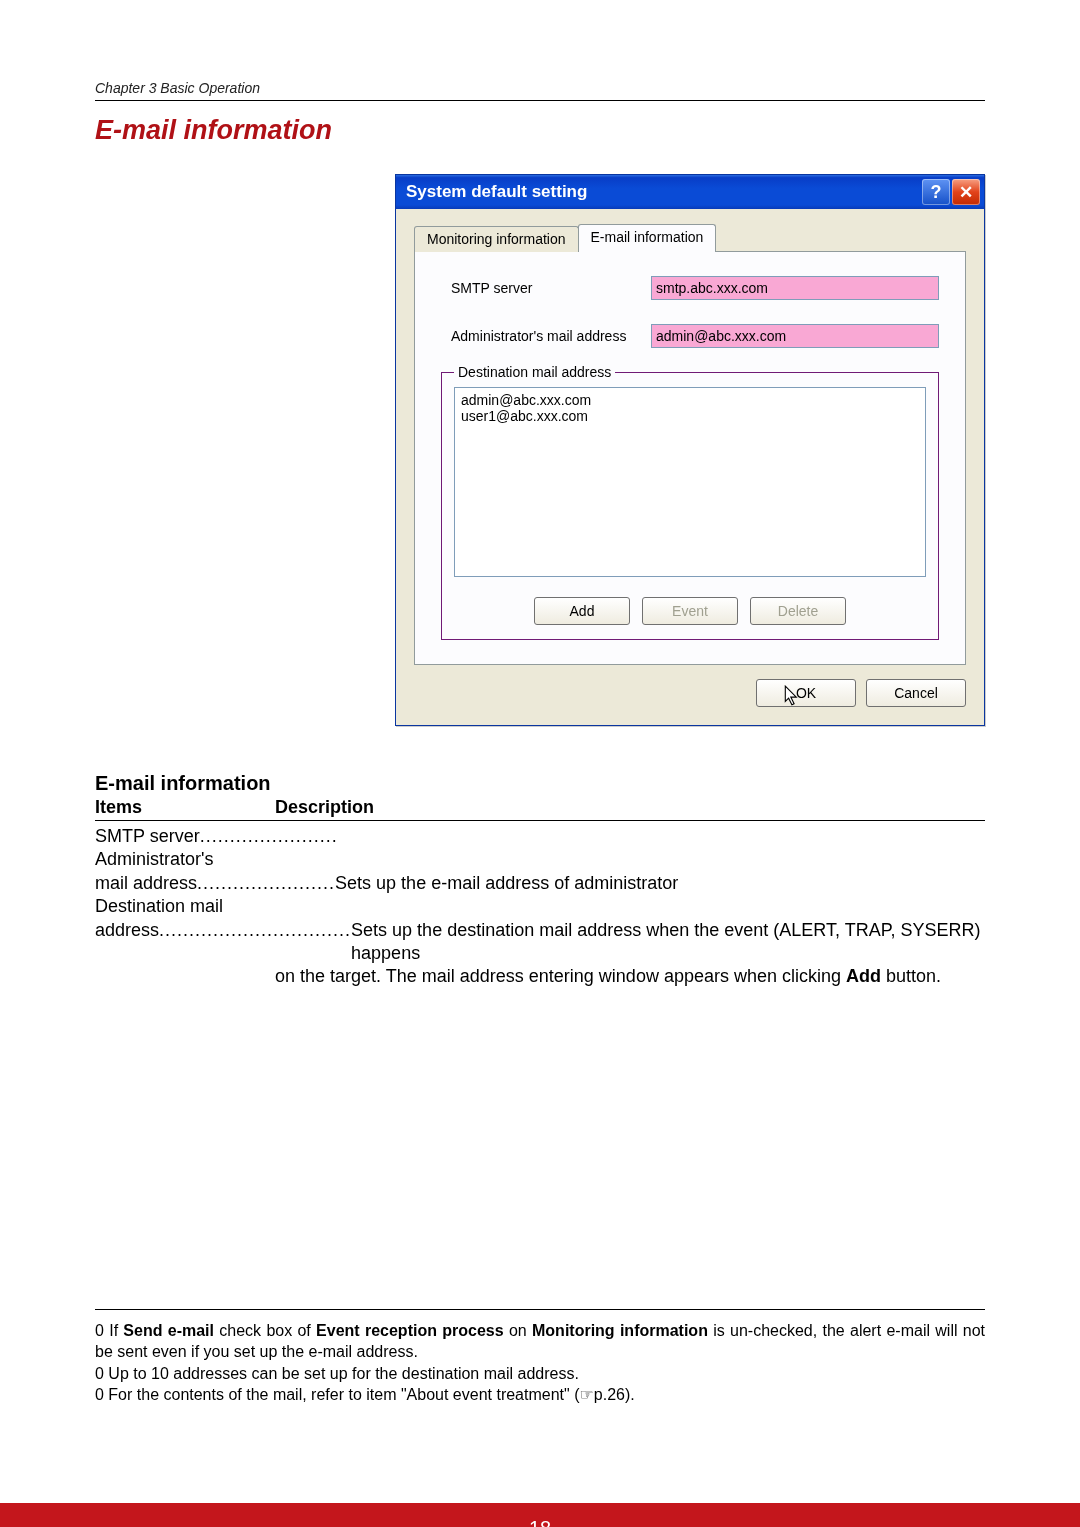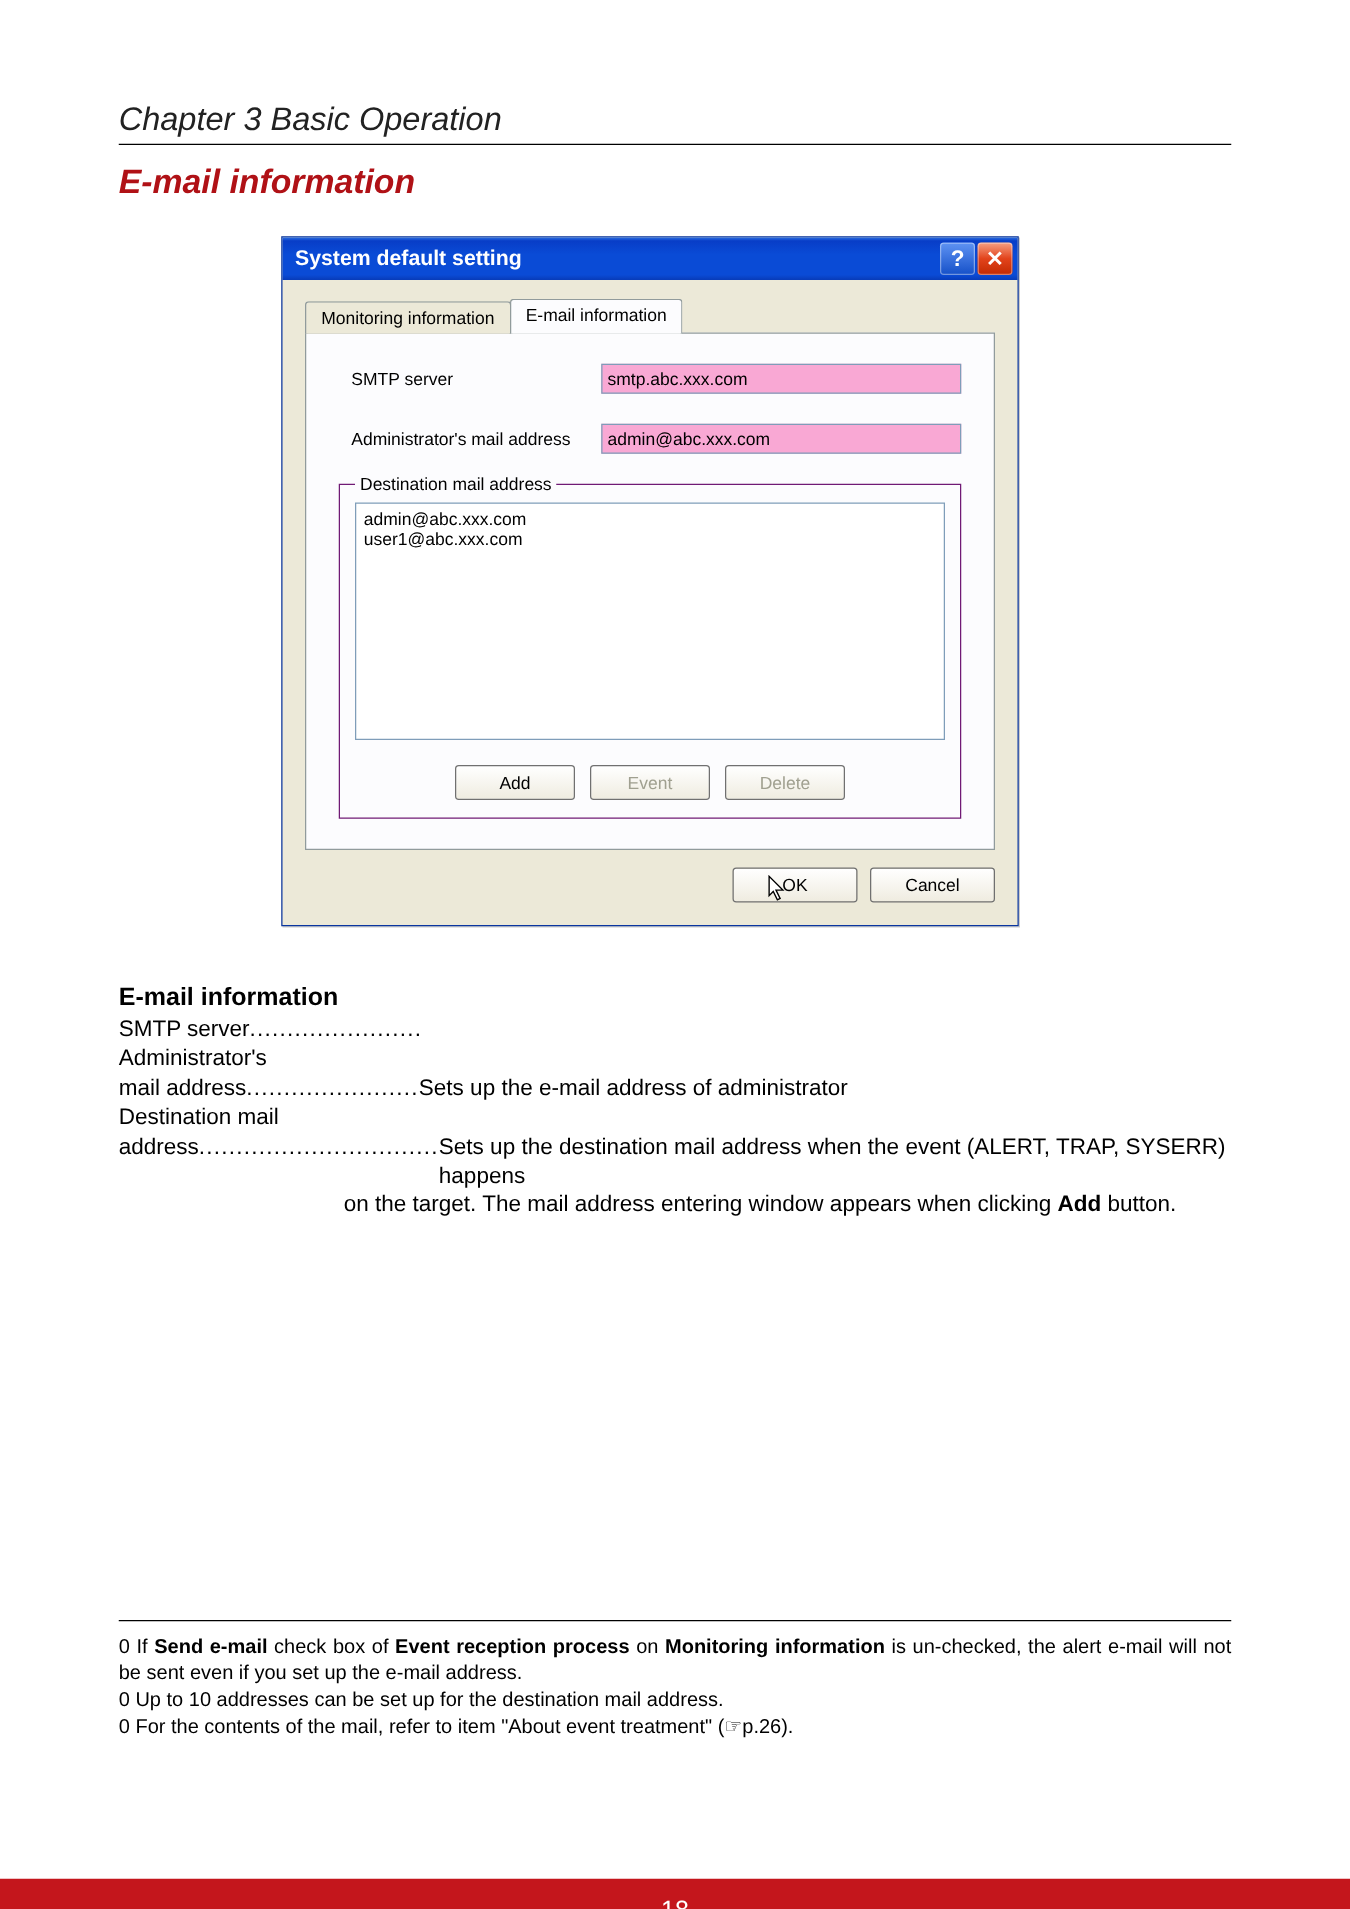--- a/index.html
+++ b/index.html
@@ -9,36 +9,36 @@
     width: 1080px;
     margin: 0 auto;
     color: #000;
   }
   .page {
     padding: 80px 95px 0 95px;
     min-height: 1467px;
   }
   .chapter-header {
     font-style: italic;
-    font-size: 26px;
+    font-size: 14px;
     color: #222;
     border-bottom: 1.5px solid #000;
     padding-bottom: 4px;
     margin-bottom: 14px;
   }
   .section-title {
     font-style: italic;
     font-weight: bold;
     font-size: 27px;
     color: #b01116;
     margin-bottom: 28px;
   }
   .screenshot-wrap {
     display: flex;
-    justify-content: flex-start;
+    justify-content: flex-end;
     padding-left: 130px;
     margin-bottom: 46px;
   }
   
   .dialog {
     width: 590px;
     border: 1px solid #0a36a0;
     background: #ece9d8;
     font-family: Tahoma, sans-serif;
     font-size: 14px;
@@ -287,20 +287,24 @@
               <path d="M1 1 L1 15 L4 12 L7 18 L9 17 L6 11 L11 11 Z" fill="#fff" stroke="#000" stroke-width="1"></path>
             </svg>
           </span>
           <button class="xp-btn">Cancel</button>
         </div>
       </div>
     </div>
   </div>
 
   <div class="subsection-title">E-mail information</div>
+  <div class="desc-header">
+    <div class="desc-col-items">Items</div>
+    <div>Description</div>
+  </div>
   <div class="desc-body">
     <div class="desc-row desc-block">
       <span class="desc-item">SMTP server</span>
       <span class="dots">.......................</span>
     </div>
     <div>Administrator's</div>
     <div class="desc-row desc-block">
       <span class="desc-item">mail address</span>
       <span class="dots">.......................</span>
       <span class="desc-text">Sets up the e-mail address of administrator</span>

